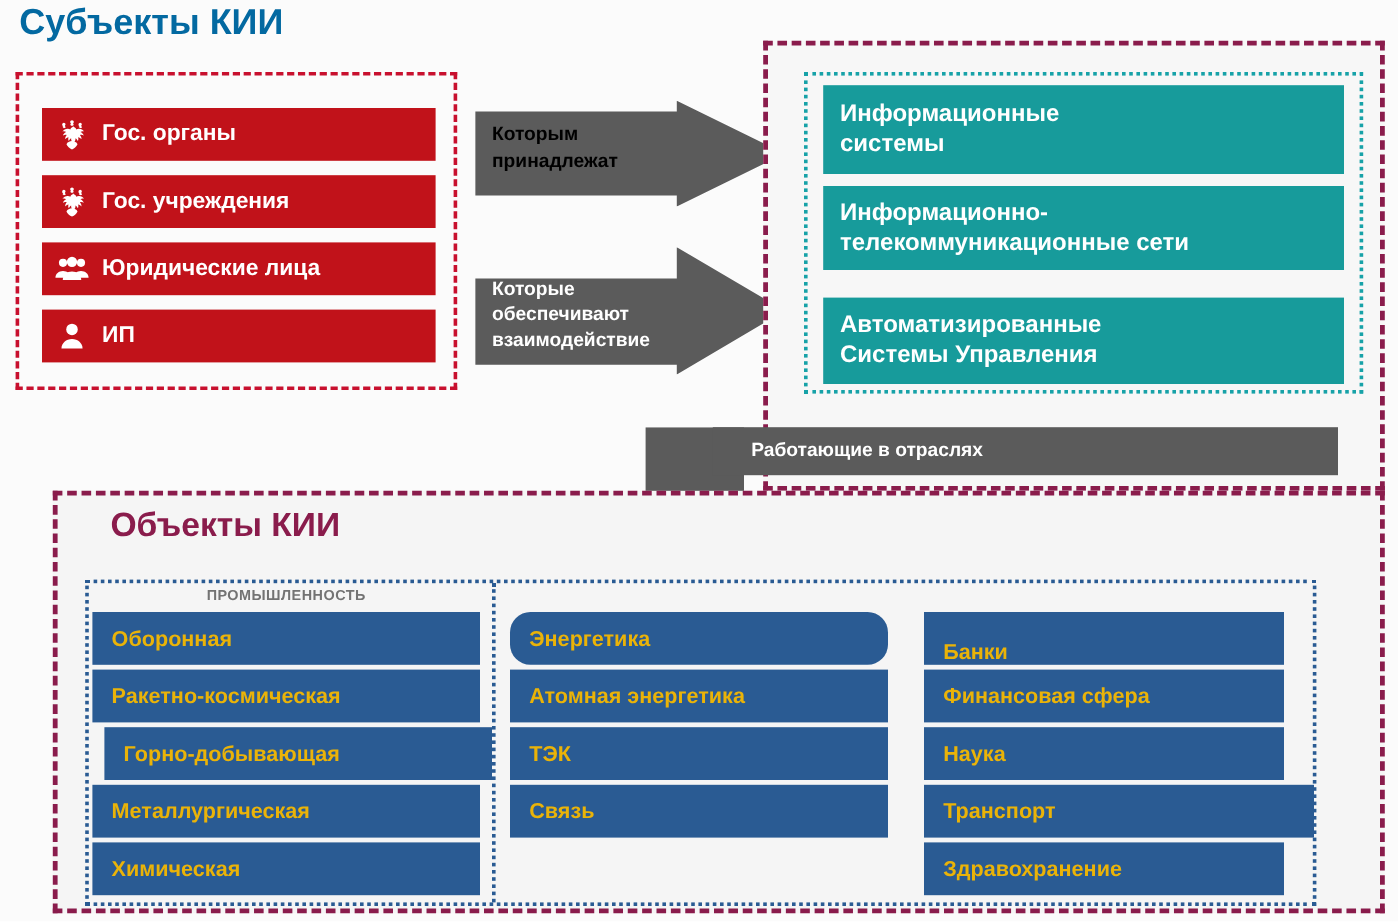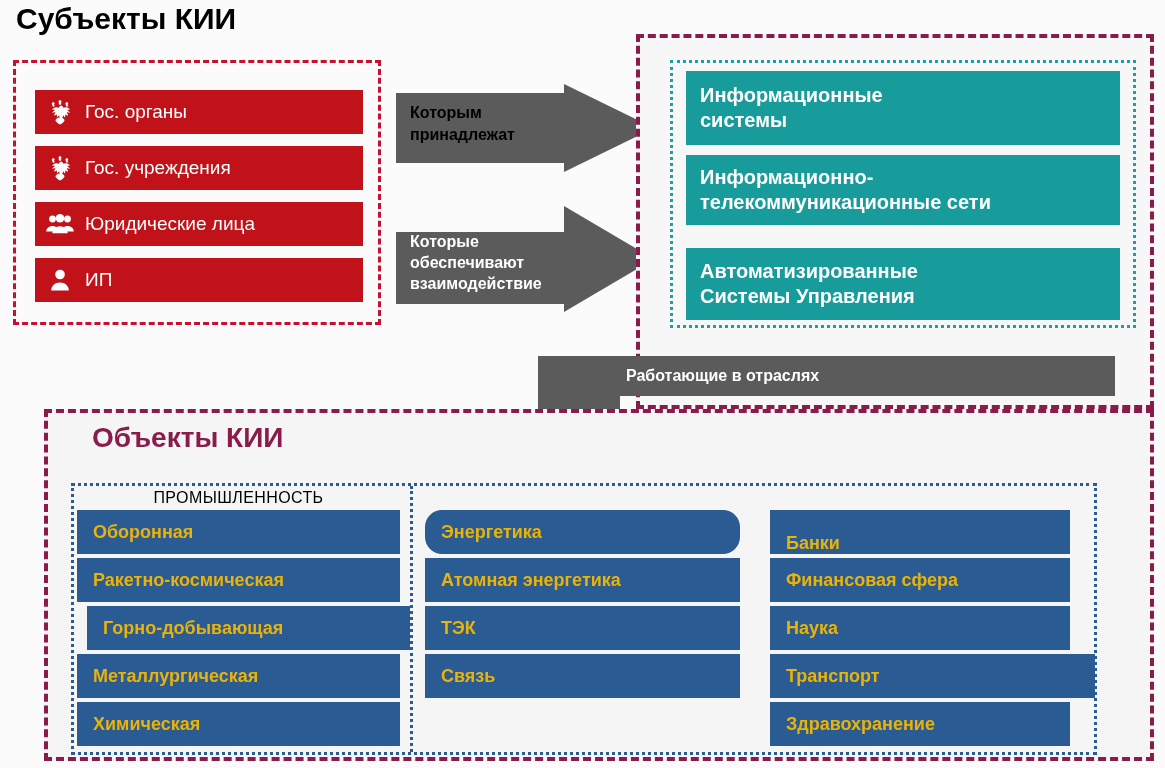--- a/index.html
+++ b/index.html
@@ -16,21 +16,21 @@
     overflow: hidden;
   }
 
   
   .title-subj {
     position: absolute;
     left: 16px;
     top: 2px;
     font-size: 30px;
     font-weight: bold;
-    color: #000000;
+    color: #0369a1;
     letter-spacing: 0px;
     white-space: nowrap;
   }
   .title-obj {
     position: absolute;
     left: 92px;
     top: 422px;
     font-size: 28px;
     font-weight: bold;
     color: #8a1c4c;
@@ -103,21 +103,21 @@
     height: 44px;
     background: #c1121a;
     display: flex;
     align-items: center;
     padding-left: 10px;
     box-sizing: border-box;
   }
   .red-box .lbl {
     color: #ffffff;
     font-size: 19px;
-    font-weight: normal;
+    font-weight: bold;
     margin-left: 10px;
     white-space: nowrap;
   }
   .red-ico {
     width: 30px;
     height: 30px;
     flex: 0 0 30px;
     display: flex;
     align-items: center;
     justify-content: center;
@@ -157,23 +157,23 @@
     font-size: 18px;
     font-weight: bold;
     white-space: nowrap;
   }
   .col-head {
     position: absolute;
     left: 77px;
     top: 489px;
     width: 323px;
     text-align: center;
-    font-size: 16px;
-    font-weight: normal;
-    color: #000000;
+    font-size: 12px;
+    font-weight: bold;
+    color: #737373;
     letter-spacing: 0.4px;
   }
   .arrow-down-wrap { position: absolute; }
   .banner {
     position: absolute;
     left: 594px;
     top: 356px;
     width: 521px;
     height: 40px;
     background: #5b5b5b;

